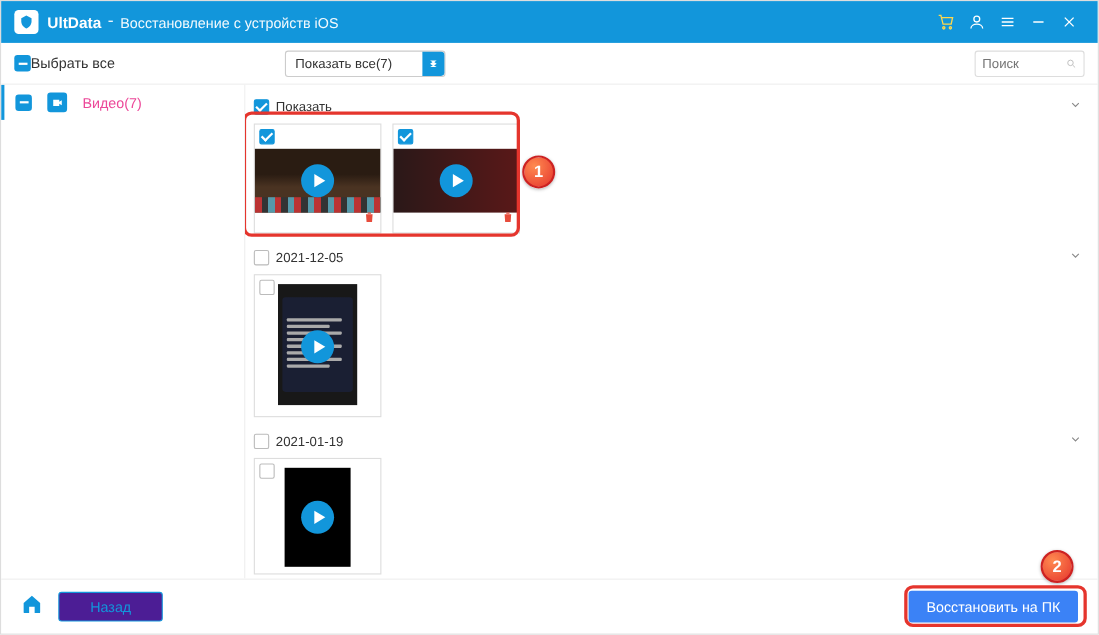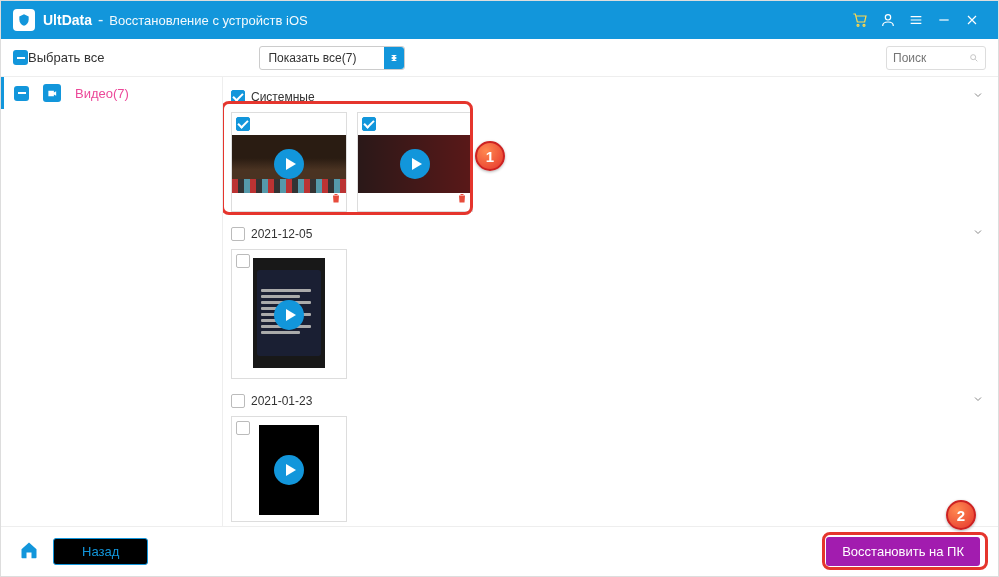--- a/index.html
+++ b/index.html
@@ -68,22 +68,22 @@
 .thumb.tall .thumb-img { top: 4px; height: 118px; }
 .bg4 { background: #000; width: 60px; margin: 0 auto; height: 90px; }
 
 
 .hl { position: absolute; border: 3px solid #e5352d; border-radius: 8px; pointer-events: none; z-index: 10; }
 .badge { position: absolute; width: 30px; height: 30px; border-radius: 50%; background: radial-gradient(circle at 35% 30%, #ff8a50, #e5352d); border: 2px solid #c22; color: #fff; font-weight: bold; display: flex; align-items: center; justify-content: center; font-size: 15px; z-index: 12; box-shadow: 0 1px 3px rgba(0,0,0,.3); }
 
 
 .footer { height: 50px; border-top: 1px solid #eee; display: flex; align-items: center; padding: 0 18px; gap: 14px; position: relative; }
 .home-btn svg { width: 20px; height: 20px; fill: #1296db; }
-.back-btn { border: 1px solid #1296db; color: #1296db; padding: 5px 28px; border-radius: 3px; font-size: 13px; background: #000000; cursor: pointer; }
-.recover-btn { background: #a21caf; color: #fff; padding: 7px 16px; border-radius: 3px; font-size: 13px; border: none; cursor: pointer; margin-left: auto; }
+.back-btn { border: 1px solid #1296db; color: #1296db; padding: 5px 28px; border-radius: 3px; font-size: 13px; background: #4c1d95; cursor: pointer; }
+.recover-btn { background: #3b82f6; color: #fff; padding: 7px 16px; border-radius: 3px; font-size: 13px; border: none; cursor: pointer; margin-left: auto; }
 </style>
 </head>
 <body>
 
 <div class="titlebar">
   <div class="logo-box">
     <svg viewBox="0 0 24 24">
         <path d="M12 2 4 6v5c0 5 3.4 9.7 8 11 4.6-1.3 8-6 8-11V6l-8-4z"></path>
       </svg>
   </div>
@@ -158,21 +158,21 @@
     </div>
   </div>
 
   <div class="main">
 
     <div class="hl" style="left:-2px; top:24px; width:252px; height:114px;"></div>
     <div class="badge" style="left:252px; top:64px;">1</div>
 
     <div class="group-head">
       <div class="cb checked"></div>
-      <span>Системные</span>
+      <span>Показать</span>
       <div class="chev"><svg viewBox="0 0 24 24">
             <path d="M6 9l6 6 6-6"></path>
           </svg></div>
     </div>
     <div class="thumbs">
       <div class="thumb">
         <div class="cb checked tcb"></div>
         <div class="thumb-img bg1">
             <div class="play"></div>
           </div>
@@ -215,21 +215,21 @@
                 <div></div>
               </div>
               <div class="play" style="position:absolute;top:42px;left:21px;"></div>
             </div>
         </div>
       </div>
     </div>
 
     <div class="group-head">
       <div class="cb"></div>
-      <span>2021-01-23</span>
+      <span>2021-01-19</span>
       <div class="chev"><svg viewBox="0 0 24 24">
             <path d="M6 9l6 6 6-6"></path>
           </svg></div>
     </div>
     <div class="thumbs">
       <div class="thumb" style="height:106px">
         <div class="cb tcb"></div>
         <div class="thumb-img" style="top:6px;height:94px">
           <div class="bg4"></div>
           <div class="play" style="position:absolute"></div>

